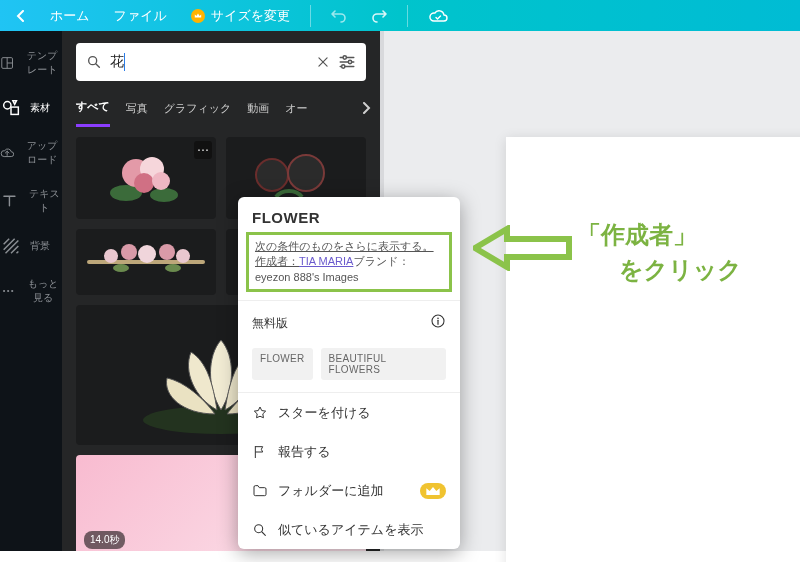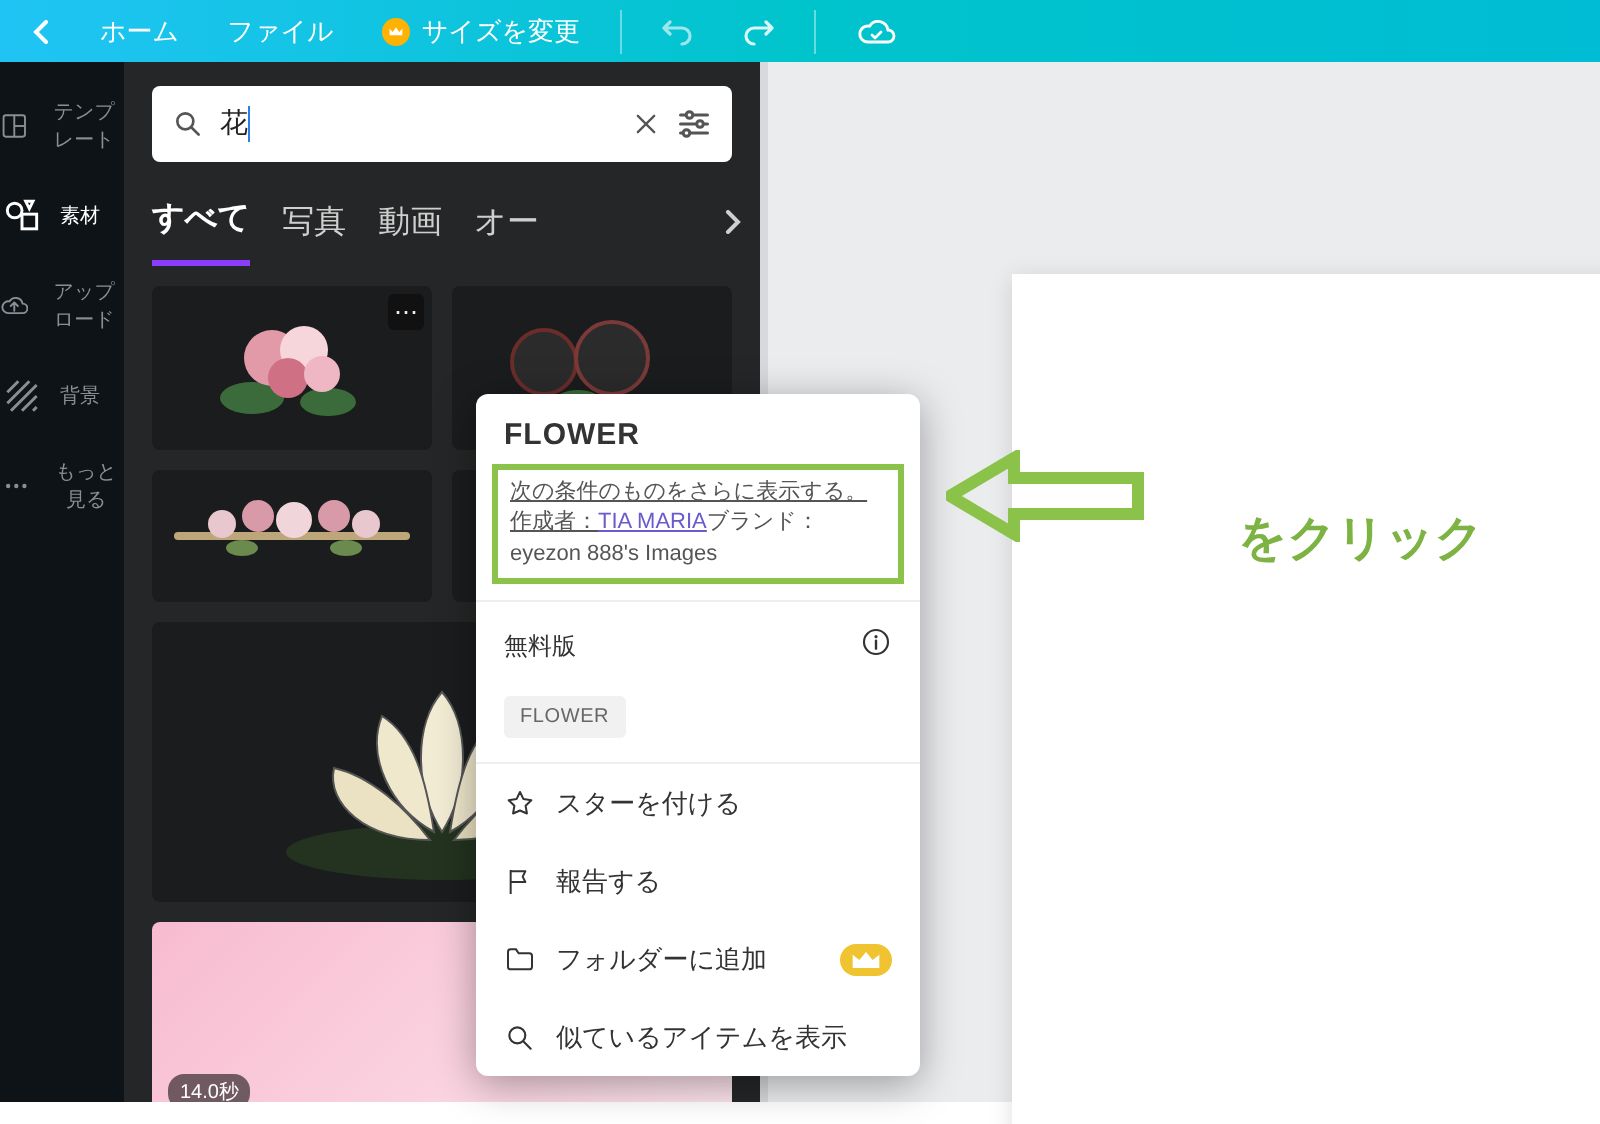--- a/index.html
+++ b/index.html
@@ -47,21 +47,21 @@
     display: flex; align-items: center; padding: 0 10px; gap: 8px;
   }
   .search-box input {
     border: none; outline: none; flex: 1; font-size: 14px; background: transparent;
   }
   .search-box .sicon, .search-box .xicon, .search-box .slicon { color: #555; display: flex; }
   .sb-caret { width: 1px; height: 18px; background: #2b7de9; animation: blink 1s steps(1) infinite; }
   @keyframes blink { 50% { opacity: 0; } }
 
   .tabs {
-    display: flex; gap: 16px; padding: 4px 14px 0; color: #cfcfcf; font-size: 16px;
+    display: flex; gap: 16px; padding: 4px 14px 0; color: #cfcfcf; font-size: 11px;
     align-items: center; position: relative;
   }
   .tabs .tab { padding: 6px 0 10px; cursor: pointer; white-space: nowrap; }
   .tabs .tab.active { color: #fff; border-bottom: 3px solid #8b3dff; font-weight: 600; }
   .tabs .fade {
     position: absolute; right: 0; top: 0; bottom: 0; width: 28px;
     display: flex; align-items: center; justify-content: center;
     color: #cfcfcf;
     background: linear-gradient(90deg, rgba(37,38,39,0) 0%, #252627 55%);
     pointer-events: none;
@@ -204,20 +204,26 @@
           <path d="M14 4 L18 4 L16 8 Z" stroke="currentColor" stroke-width="1.6" fill="none"></path>
         </svg>
       <span>素材</span>
     </div>
     <div class="rail-item">
       <svg viewBox="0 0 24 24">
           <path d="M7 18a5 5 0 1 1 1-9.9A6 6 0 0 1 19 10a4 4 0 0 1 0 8H7Z" stroke="currentColor" stroke-width="1.6" fill="none"></path>
           <path d="M12 16V9M9 12l3-3 3 3" stroke="currentColor" stroke-width="1.6" fill="none" stroke-linecap="round" stroke-linejoin="round"></path>
         </svg>
       <span>アップロード</span>
+    </div>
+    <div class="rail-item">
+      <svg viewBox="0 0 24 24">
+          <path d="M5 6h14M12 6v12" stroke="currentColor" stroke-width="1.8" fill="none" stroke-linecap="round"></path>
+        </svg>
+      <span>テキスト</span>
     </div>
     <div class="rail-item">
       <svg viewBox="0 0 24 24">
         <line x1="4" y1="10" x2="10" y2="4" stroke="currentColor" stroke-width="1.6"></line>
         <line x1="4" y1="16" x2="16" y2="4" stroke="currentColor" stroke-width="1.6"></line>
         <line x1="6" y1="20" x2="20" y2="6" stroke="currentColor" stroke-width="1.6"></line>
         <line x1="12" y1="20" x2="20" y2="12" stroke="currentColor" stroke-width="1.6"></line>
         <line x1="18" y1="20" x2="20" y2="18" stroke="currentColor" stroke-width="1.6"></line>
       </svg>
       <span>背景</span>
@@ -261,20 +267,21 @@
               <line x1="3" y1="16" x2="21" y2="16" stroke="#555" stroke-width="2" stroke-linecap="round"></line>
               <circle cx="7" cy="16" r="2.2" fill="#fff" stroke="#555" stroke-width="2"></circle>
             </svg>
         </span>
       </div>
     </div>
 
     <div class="tabs">
       <div class="tab active">すべて</div>
       <div class="tab">写真</div>
+      <div class="tab">グラフィック</div>
       <div class="tab">動画</div>
       <div class="tab">オー</div>
       <div class="fade">
         <svg width="10" height="12" viewBox="0 0 10 12">
             <path d="M3 1 L8 6 L3 11" stroke="#cfcfcf" stroke-width="2" fill="none" stroke-linecap="round"></path>
           </svg>
       </div>
     </div>
 
     <div class="results">
@@ -351,20 +358,21 @@
     <span>
       <svg width="16" height="16" viewBox="0 0 24 24">
           <circle cx="12" cy="12" r="9" stroke="#333" stroke-width="1.6" fill="none"></circle>
           <circle cx="12" cy="8" r="1.2" fill="#333"></circle>
           <line x1="12" y1="11" x2="12" y2="17" stroke="#333" stroke-width="1.8" stroke-linecap="round"></line>
         </svg>
     </span>
   </div>
   <div class="pop-tags">
     <div class="pop-tag">FLOWER</div>
+    <div class="pop-tag">BEAUTIFUL FLOWERS</div>
   </div>
   <div class="pop-sep"></div>
   <div class="pop-row">
     <svg viewBox="0 0 24 24">
         <path d="M12 3l2.6 5.3 5.9.9-4.3 4.1 1 5.8L12 16.9 6.8 19.1l1-5.8L3.5 9.2l5.9-.9L12 3z" stroke="#333" stroke-width="1.5" fill="none" stroke-linejoin="round"></path>
       </svg>
     <span>スターを付ける</span>
   </div>
   <div class="pop-row">
     <svg viewBox="0 0 24 24">
@@ -391,15 +399,15 @@
     <span>似ているアイテムを表示</span>
   </div>
 </div>
 
 <div class="callout-arrow">
   <svg width="100" height="46" viewBox="0 0 100 46">
     <path d="M2 23 L34 4 L34 14 L96 14 L96 32 L34 32 L34 42 Z" fill="none" stroke="#8bc34a" stroke-width="6" stroke-linejoin="miter"></path>
   </svg>
 </div>
 <div class="callout-text">
-  <br>
+  <span>「作成者」</span><br>
   <span class="l2">をクリック</span>
 </div>
 
 </body></html>

